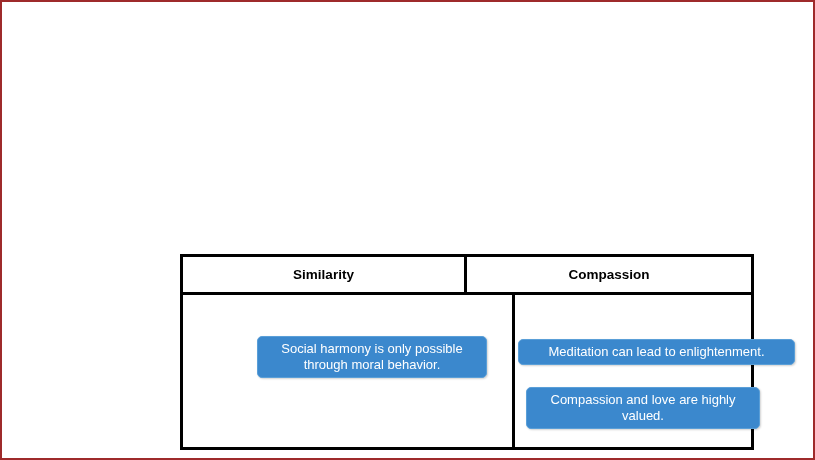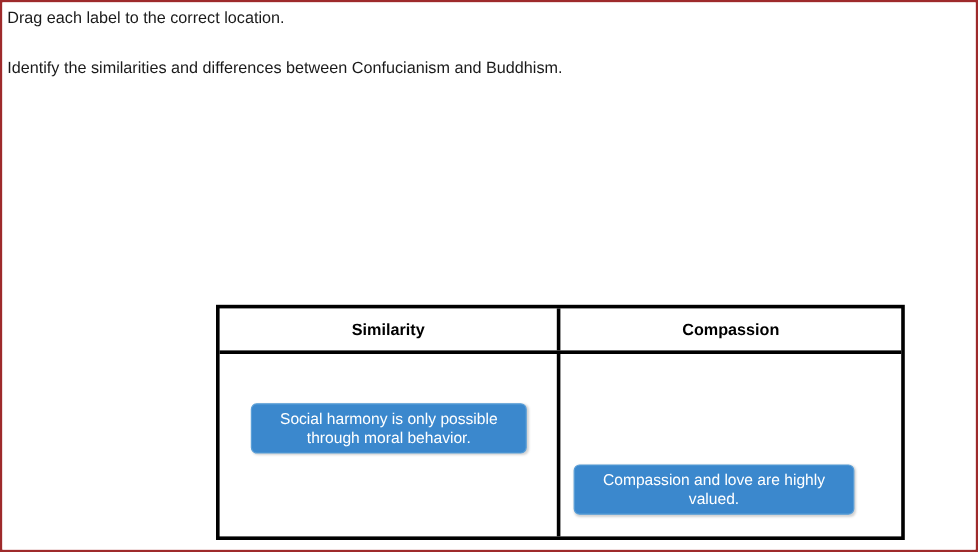--- a/index.html
+++ b/index.html
@@ -81,20 +81,21 @@
   .head-cell.col-left {
     width: 284px;
     border-right: 3px solid #000000;
   }
   .head-cell.col-right {
     flex: 1;
   }
   #table-body-row {
     display: flex;
     height: 152px;
+    margin-left: 48px;
   }
   .body-cell {
     box-sizing: border-box;
     padding: 6px 0 0 0;
     position: relative;
   }
   .body-cell.col-left {
     width: 284px;
     border-right: 3px solid #000000;
   }
@@ -135,40 +136,36 @@
     top: 92px;
     width: 234px;
   }
 </style>
 </head>
 <body>
 
 <div id="page-frame">
   <div id="page-inner">
 
-    <div id="instructions">
-      <div class="instr-line">Drag each label to the correct location.</div>
-      <div class="instr-gap"></div>
-      <div class="instr-line">Identify the similarities and differences between Confucianism and Buddhism.</div>
-    </div>
 
     <div id="dropzone-table">
 
       <div id="table-head-row">
         <div class="head-cell col-left">Similarity</div>
         <div class="head-cell col-right">Compassion</div>
       </div>
 
       <div id="table-body-row">
 
         <div class="body-cell col-left">
           <div class="drag-label" id="label-similarity-1">Social harmony is only possible through moral behavior.</div>
         </div>
 
         <div class="body-cell col-right">
+          <div class="drag-label" id="label-difference-1">Meditation can lead to enlightenment.</div>
           <div class="drag-label" id="label-difference-2">Compassion and love are highly valued.</div>
         </div>
 
       </div>
     </div>
 
   </div>
 </div>
 
 </body></html>

